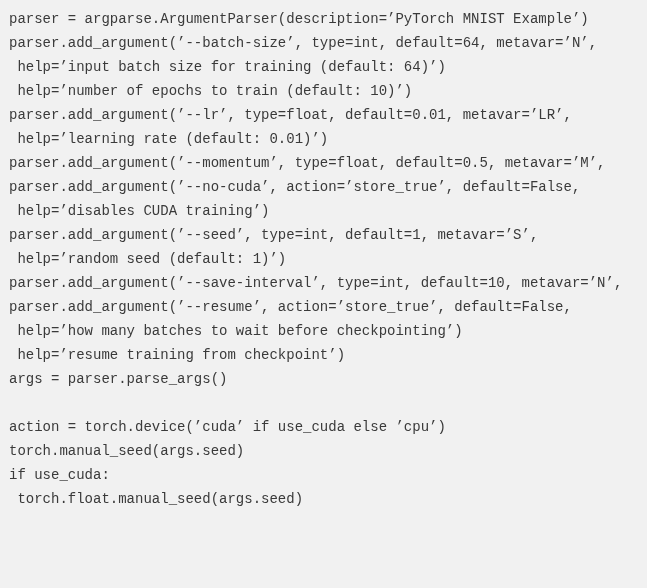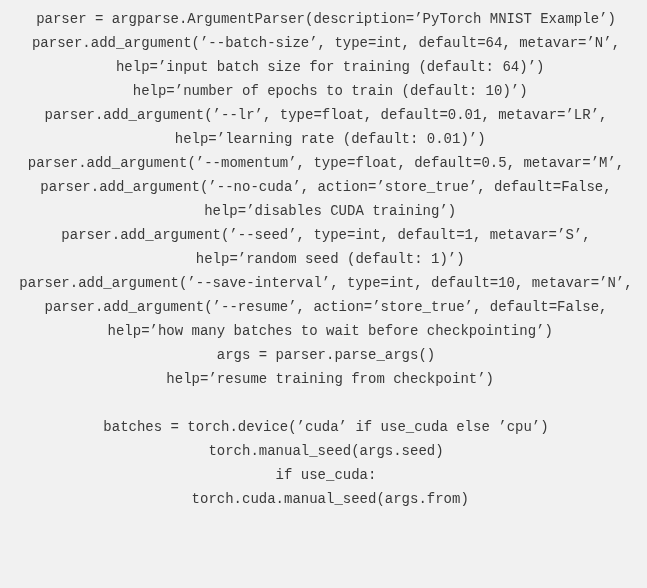--- a/index.html
+++ b/index.html
@@ -12,21 +12,20 @@
     }
     .code-snippet {
       box-sizing: border-box;
       width: 647px;
       height: 588px;
       padding: 7px 4px 6px 9px;
       background: #f1f1f1;
       font-family: "Liberation Mono", "DejaVu Sans Mono", monospace;
       font-size: 14px;
       color: #3a3a3a;
-      text-align: center;
     }
     .code-line {
       white-space: pre;
       height: 24px;
       line-height: 24px;
       letter-spacing: 0px;
       overflow: hidden;
     }
   </style>
 </head>
@@ -40,20 +39,20 @@
   <div class="code-line">parser.add_argument(’--lr’, type=float, default=0.01, metavar=’LR’,</div>
   <div class="code-line"> help=’learning rate (default: 0.01)’)</div>
   <div class="code-line">parser.add_argument(’--momentum’, type=float, default=0.5, metavar=’M’,</div>
   <div class="code-line">parser.add_argument(’--no-cuda’, action=’store_true’, default=False,</div>
   <div class="code-line"> help=’disables CUDA training’)</div>
   <div class="code-line">parser.add_argument(’--seed’, type=int, default=1, metavar=’S’,</div>
   <div class="code-line"> help=’random seed (default: 1)’)</div>
   <div class="code-line">parser.add_argument(’--save-interval’, type=int, default=10, metavar=’N’,</div>
   <div class="code-line">parser.add_argument(’--resume’, action=’store_true’, default=False,</div>
   <div class="code-line"> help=’how many batches to wait before checkpointing’)</div>
+  <div class="code-line"> help=’resume training from checkpoint’)</div>
   <div class="code-line">args = parser.parse_args()</div>
-  <div class="code-line"> help=’resume training from checkpoint’)</div>
   <div class="code-line"></div>
-  <div class="code-line">batches = torch.device(’cuda’ if use_cuda else ’cpu’)</div>
+  <div class="code-line">action = torch.device(’cuda’ if use_cuda else ’cpu’)</div>
   <div class="code-line">torch.manual_seed(args.seed)</div>
   <div class="code-line">if use_cuda:</div>
-  <div class="code-line"> torch.cuda.manual_seed(args.from)</div>
+  <div class="code-line"> torch.float.manual_seed(args.seed)</div>
 </div>
 
 </body></html>

